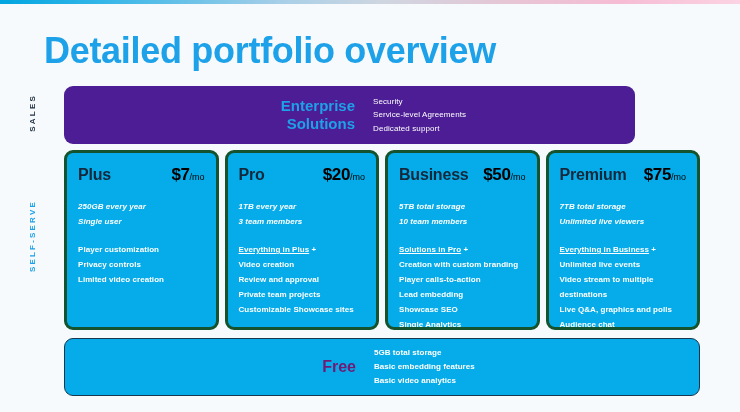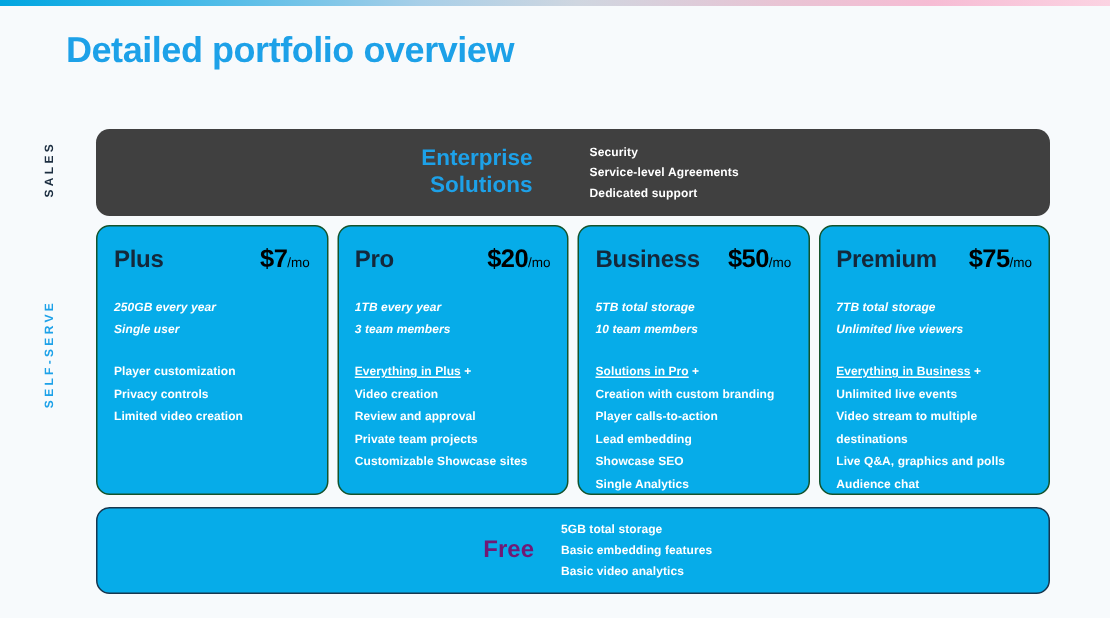--- a/index.html
+++ b/index.html
@@ -24,22 +24,22 @@
     height: 4px;
     background: linear-gradient(to right,
         #00a5e0 0%, #35b6e8 14%, #a8cfe8 38%,
         #cfd6e0 52%, #e8c4d4 70%, #f6bcd4 84%, #fbd3e2 100%);
   }
 
   
   .page-title {
     position: absolute;
     left: 44px;
-    top: 20px;
-    font-size: 24px;
+    top: 30px;
+    font-size: 36px;
     font-weight: bold;
     color: #1da1e8;
     letter-spacing: -0.3px;
     white-space: nowrap;
   }
 
   
   .rail-label {
     position: absolute;
     writing-mode: vertical-rl;
@@ -58,63 +58,62 @@
     left: 28px;
     top: 200px;
     color: #1da1e8;
   }
 
   
   .enterprise-banner {
     position: absolute;
     left: 64px;
     top: 86px;
-    width: 636px;
+    width: 571px;
     height: 58px;
-    background: #404040;
+    background: #4c1d95;
     border-radius: 9px;
     display: flex;
     align-items: center;
   }
   .enterprise-title {
     width: 305px;
     text-align: right;
     padding-right: 14px;
     font-size: 15px;
     font-weight: bold;
     line-height: 18px;
     color: #1da1e8;
   }
   .enterprise-features {
     flex: 1;
     padding-left: 4px;
   }
   .enterprise-features div {
     font-size: 8px;
-    font-weight: bold;
+    font-weight: normal;
     color: #ffffff;
     line-height: 13.5px;
     letter-spacing: 0.1px;
-    margin-left: 20px;
   }
 
   
   .cards-row {
     position: absolute;
     left: 64px;
     top: 150px;
     width: 636px;
     height: 180px;
     display: flex;
     gap: 6px;
   }
   .plan-card {
     flex: 1;
     background: #06ace9;
-    border: 1px solid #14532d;
+    border: 3px solid #14532d;
     border-radius: 9px;
     padding: 12px 11px 10px 11px;
     position: relative;
     overflow: hidden;
   }
   .plan-head {
     display: flex;
     align-items: baseline;
     justify-content: space-between;
     margin-bottom: 14px;

